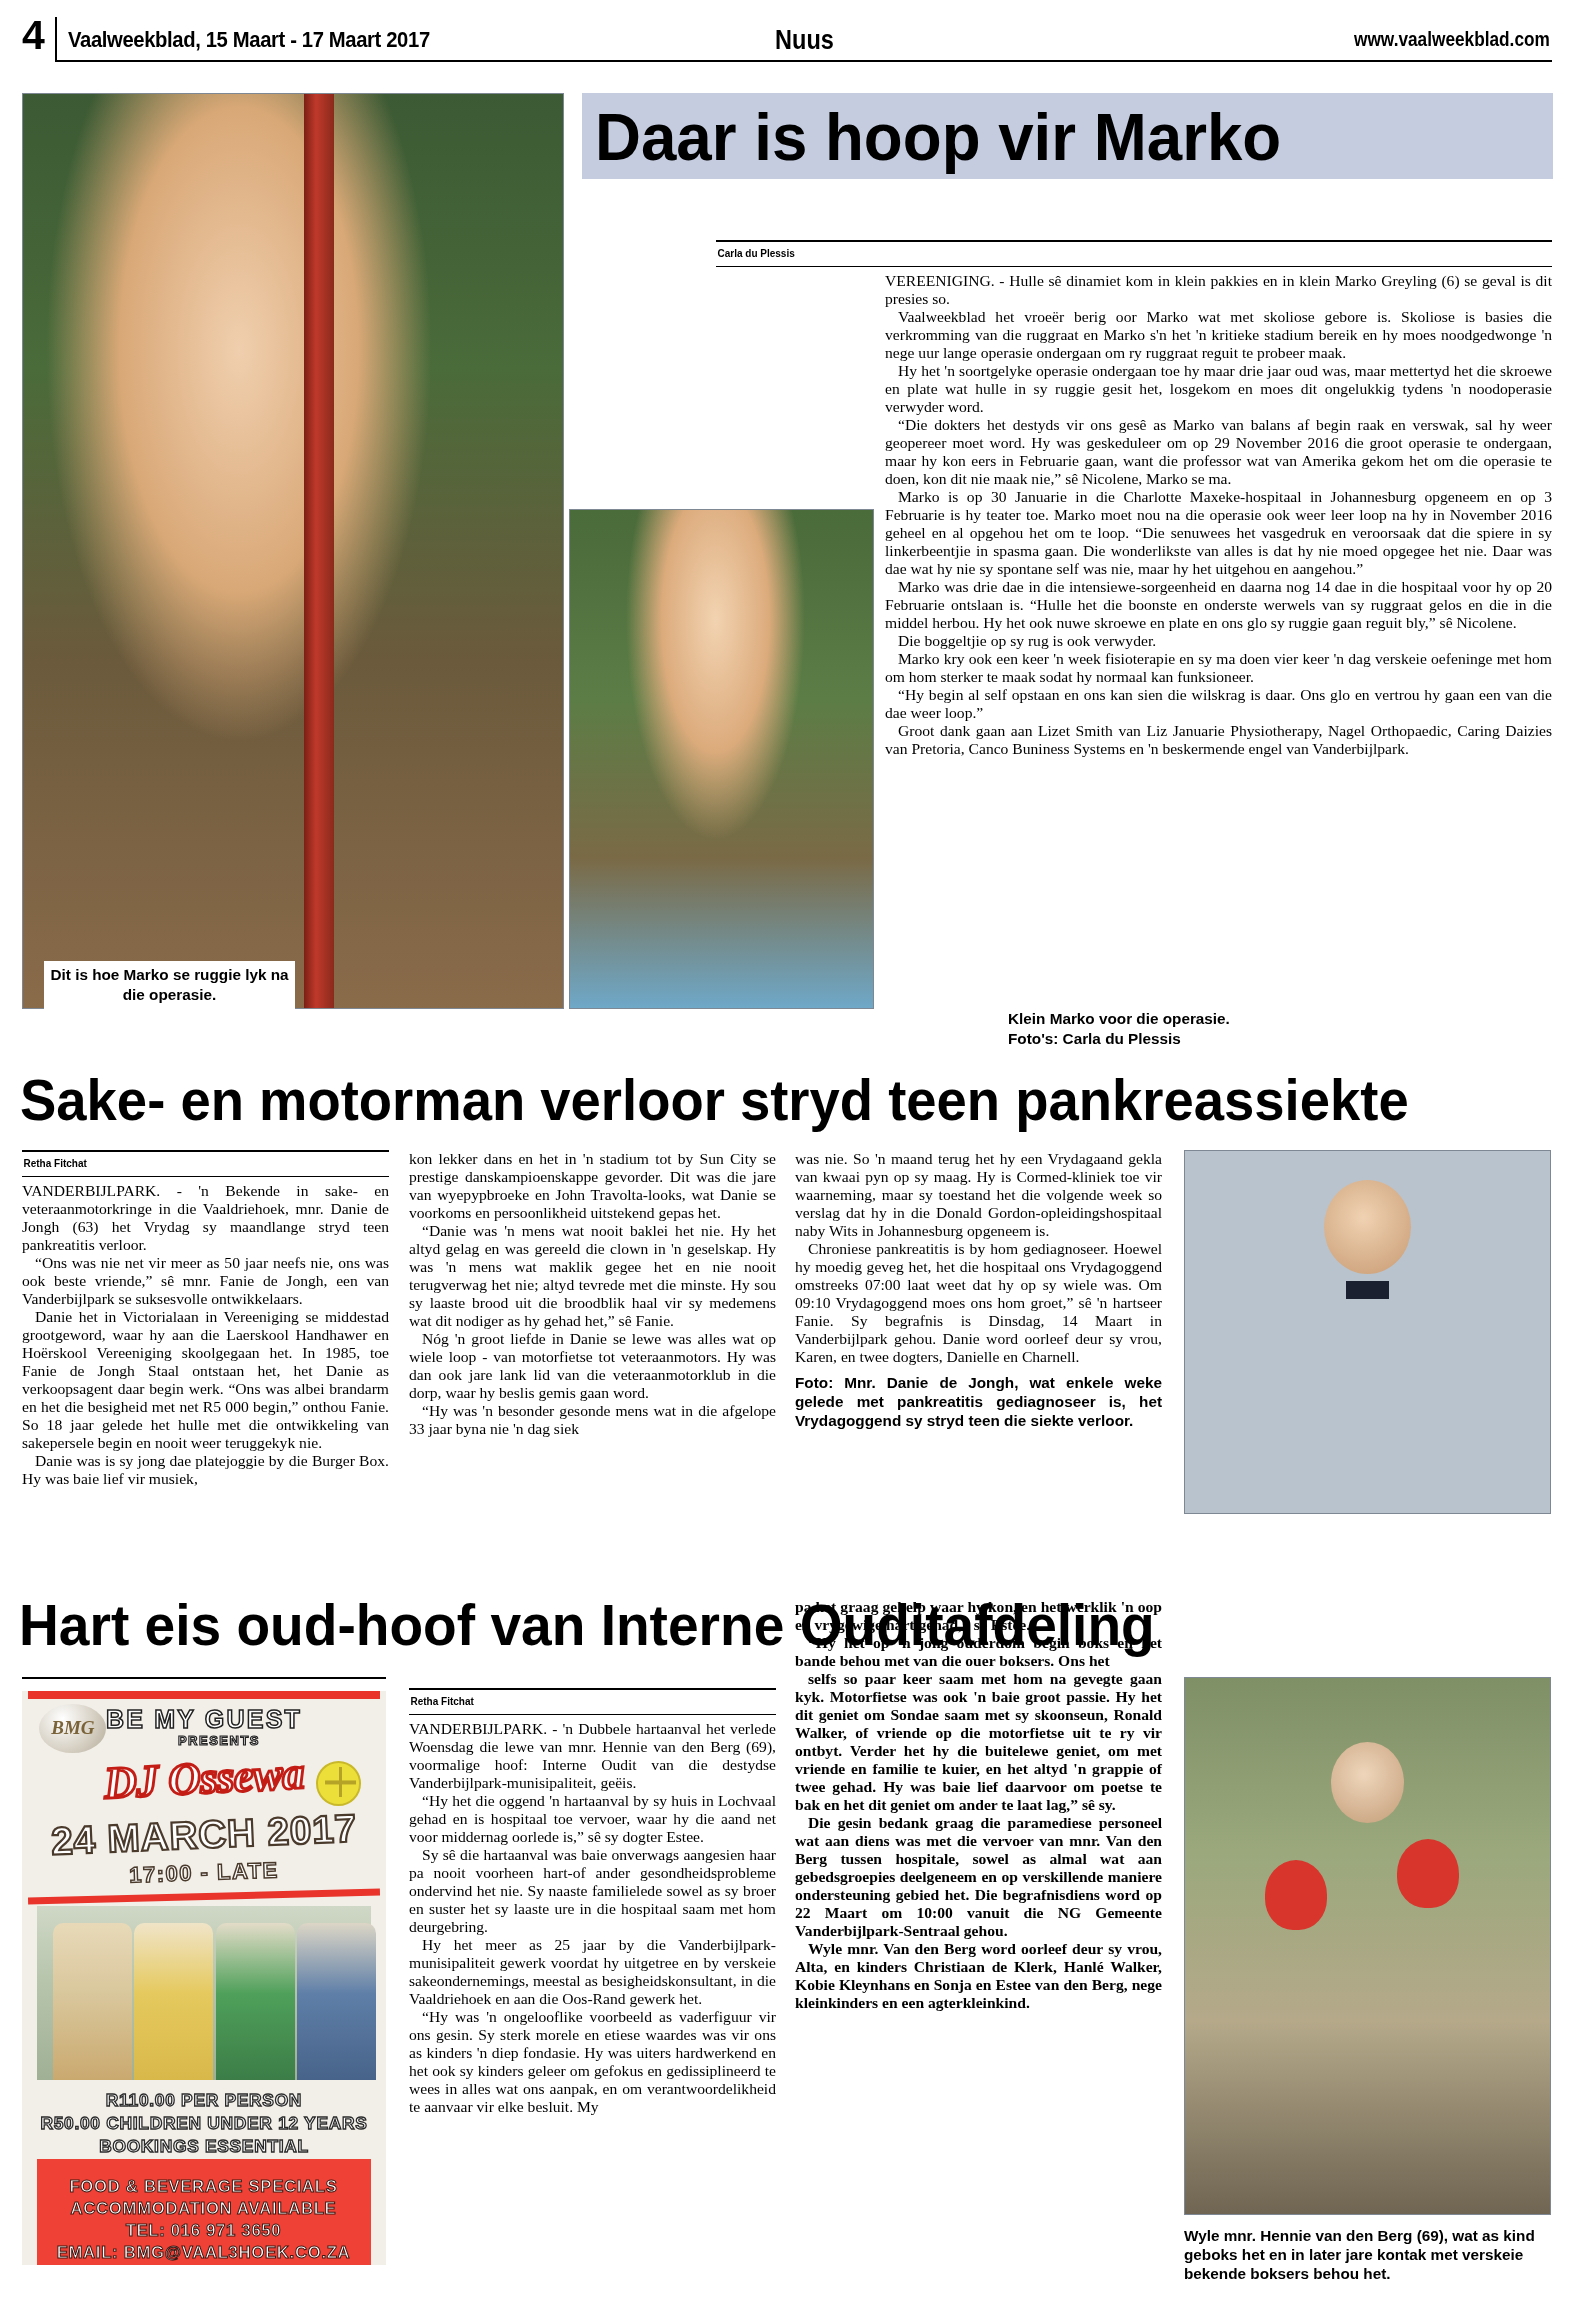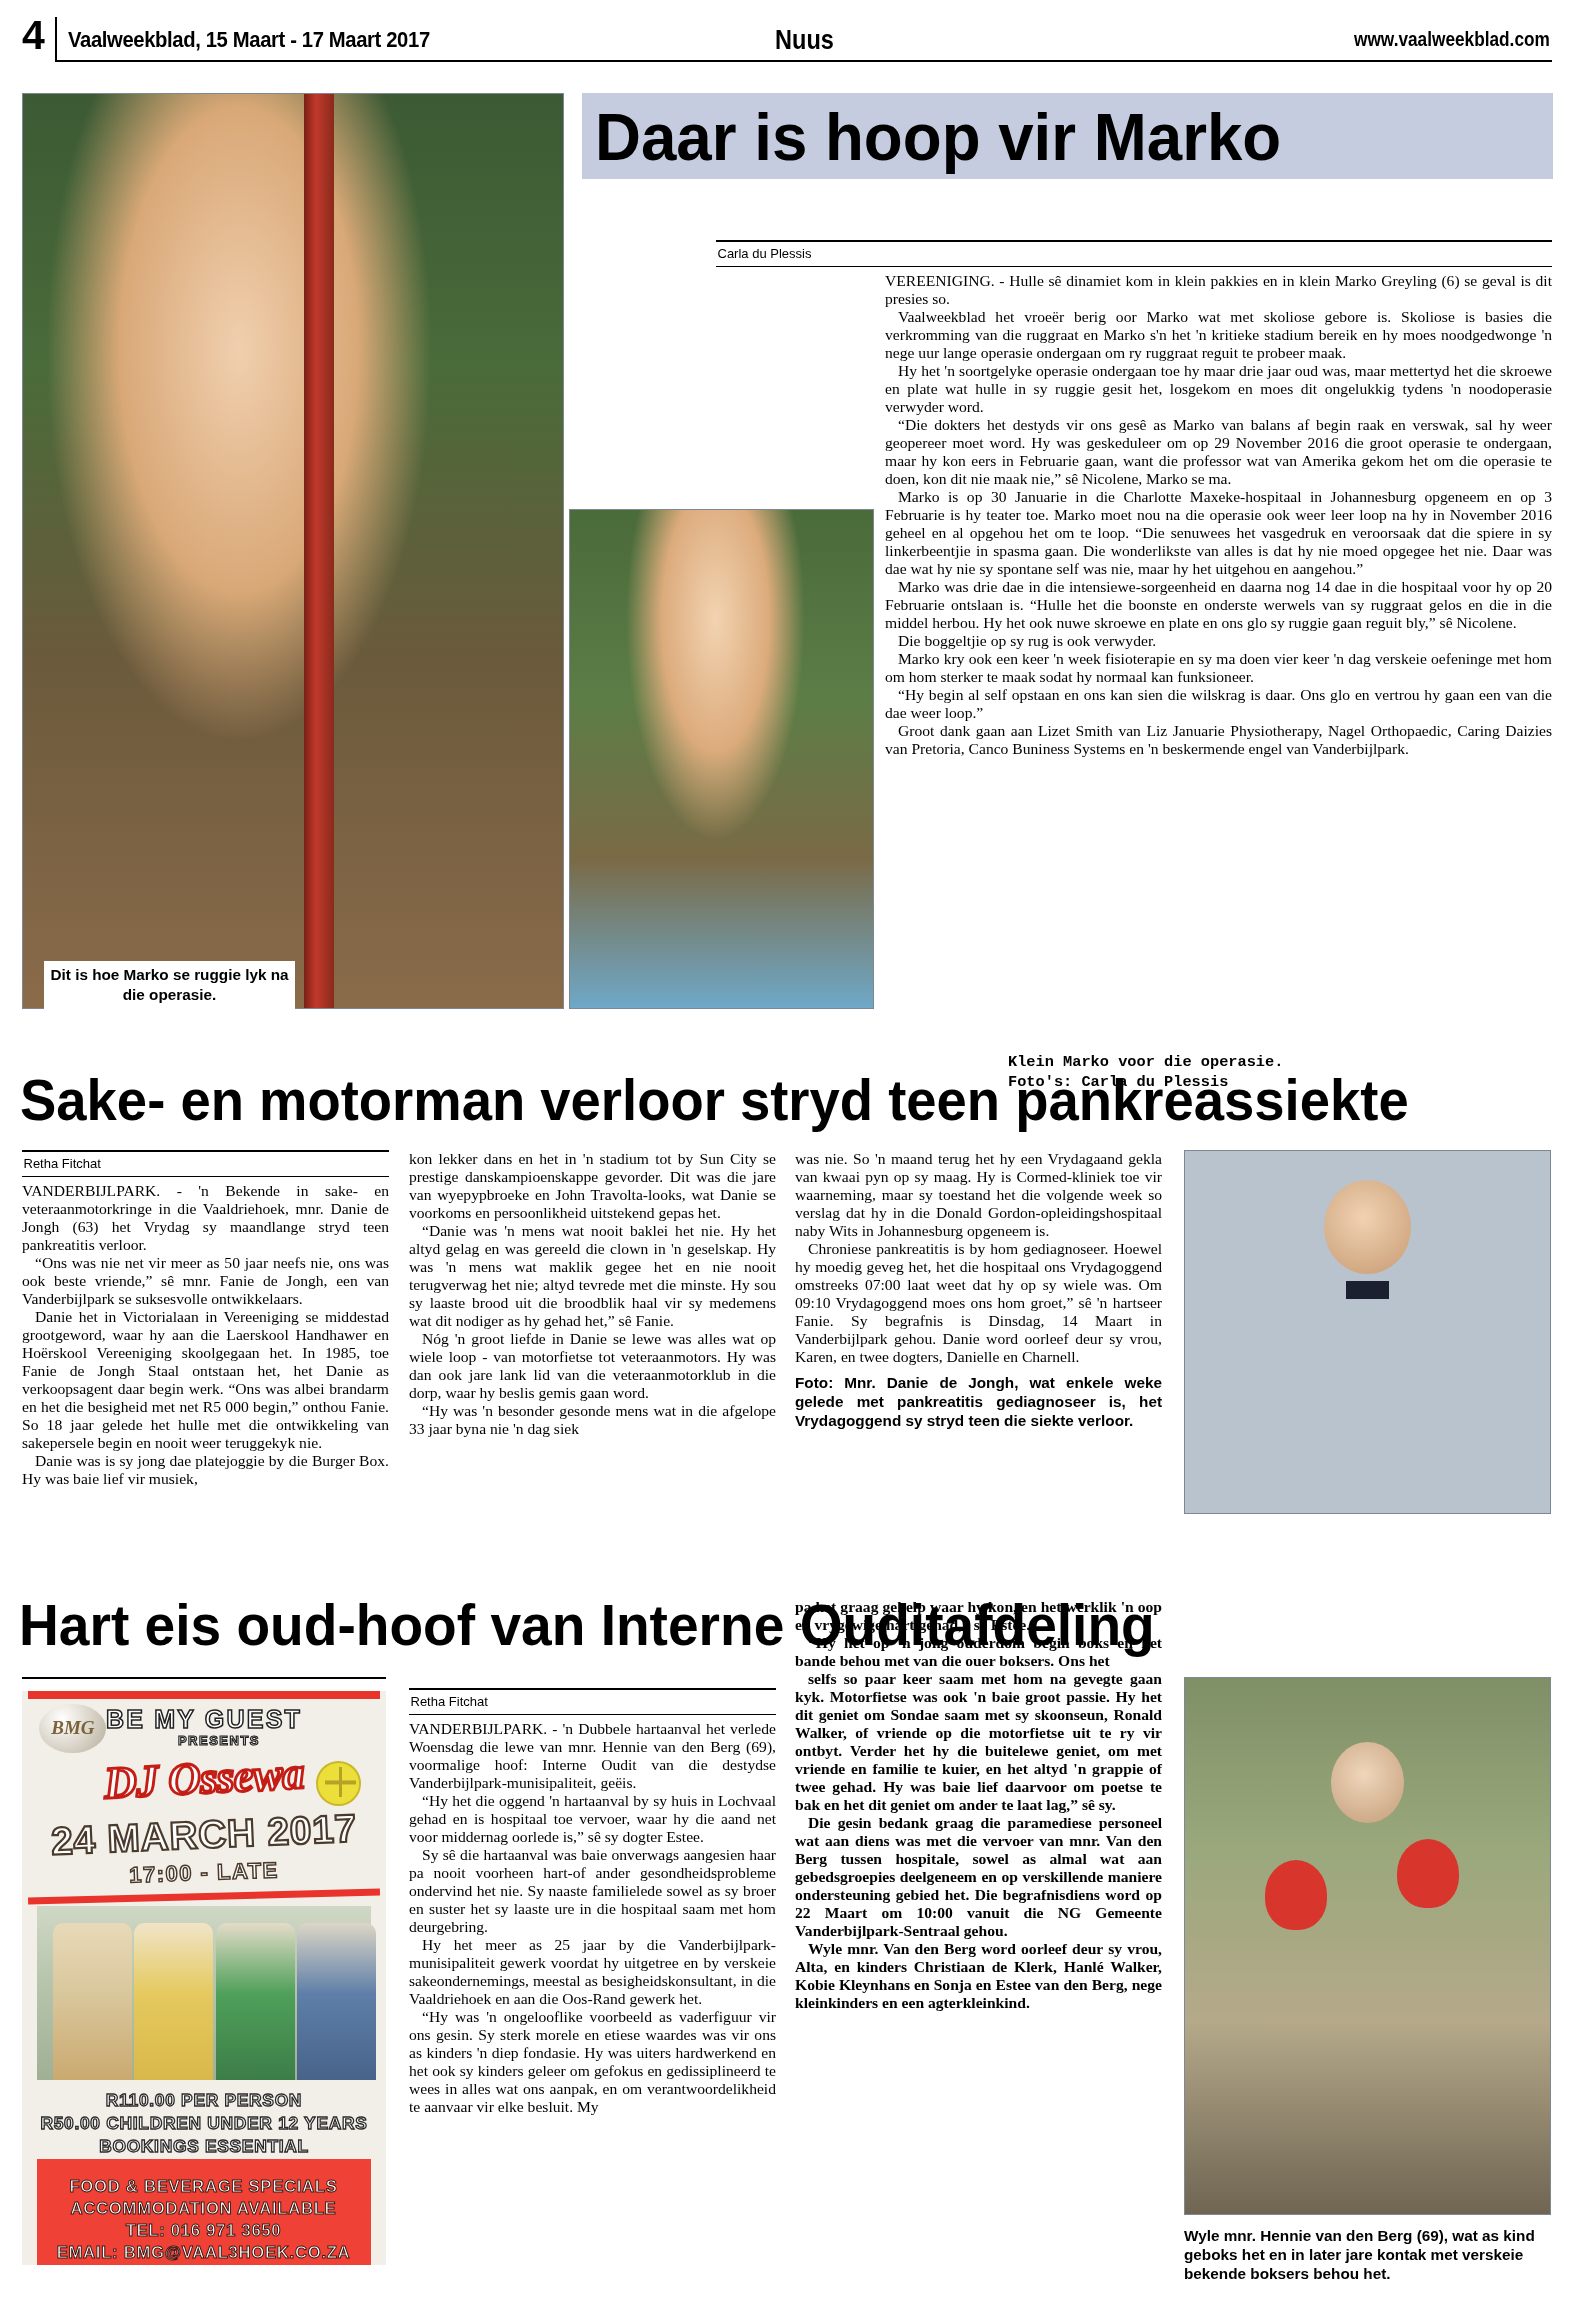--- a/index.html
+++ b/index.html
@@ -72,28 +72,28 @@
 
   .cap-overlay {
     position: absolute; background: #fff;
     font-family: "Liberation Sans", sans-serif; font-weight: bold;
     font-size: 15.3px; line-height: 19.6px; color: #000;
     text-align: center; padding: 4.4px 5.8px;
   }
   .a1-cap1 { left: 44px; top: 961px; width: 251px; }
   .a1-cap2 {
     position: absolute; left: 1008px; top: 1009px; width: 509px;
-    font-family: Liberation Mono, monospace; font-weight: bold;
-    font-size: 15.3px; line-height: 19.6px; margin-top: 44px;
+    font-family: Liberation Sans, sans-serif; font-weight: bold;
+    font-size: 15.3px; line-height: 19.6px;
   }
 
   .byline-box {
     border-top: 2.2px solid #000; border-bottom: 1.5px solid #000;
-    font-family: "Liberation Sans", sans-serif; font-weight: normal;
-    font-size: 13px; padding: 2.9px 0 3.6px 1.5px; margin-bottom: 4.4px;
+    font-family: "Liberation Sans", sans-serif; font-weight: bold;
+    font-size: 10px; padding: 2.9px 0 3.6px 1.5px; margin-bottom: 4.4px;
   }
 
   .body-col {
     position: absolute;
     font-family: "Liberation Serif", serif;
     font-size: 15.6px; line-height: 18px;
     text-align: justify; color: #000;
     hyphens: auto;
   }
   .body-col p { text-indent: 13px; margin: 0; }

